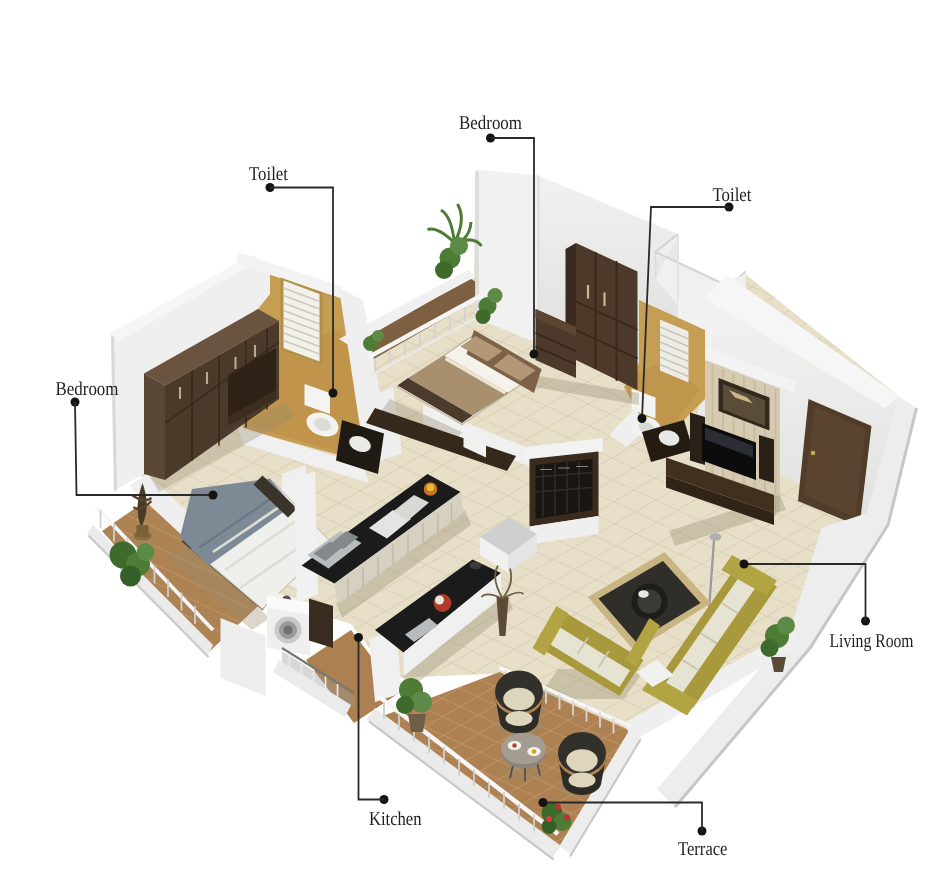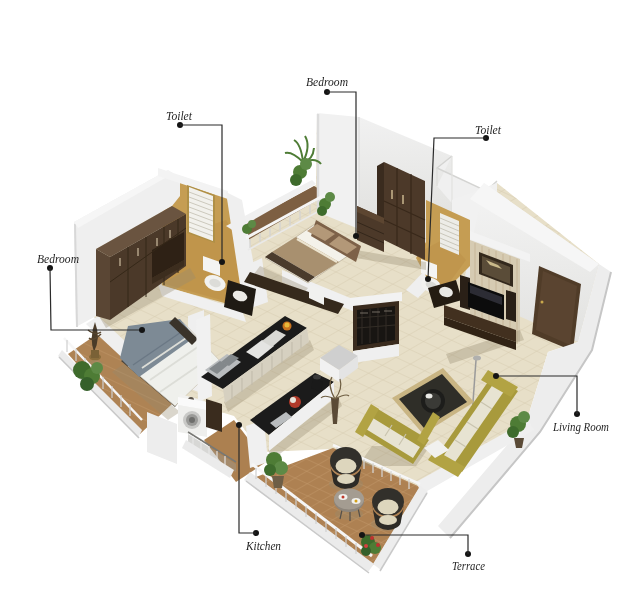--- a/index.html
+++ b/index.html
@@ -1,16 +1,16 @@
 <!DOCTYPE html>
 <html><head>
 <meta charset="utf-8">
 <style>
 html,body{margin:0;padding:0;background:#fff;}
-#stage{position:relative;width:633px;height:593px;background:#fff;overflow:hidden;font-style:italic;}
+#stage{position:relative;width:633px;height:593px;background:#fff;overflow:hidden;}
 .lbl{font-family:"Liberation Serif",serif;font-size:13px;fill:#1f1f1f;}
 </style>
 </head>
 <body>
 <div id="stage">
 <svg width="633" height="593" viewBox="0 0 633 593">
 <defs>
 <pattern id="gU" width="13" height="13" patternUnits="userSpaceOnUse" patternTransform="rotate(25)">
 <line x1="0" y1="0" x2="13" y2="0" stroke="#d6ccb1" stroke-width="1.1"></line>
 </pattern>

